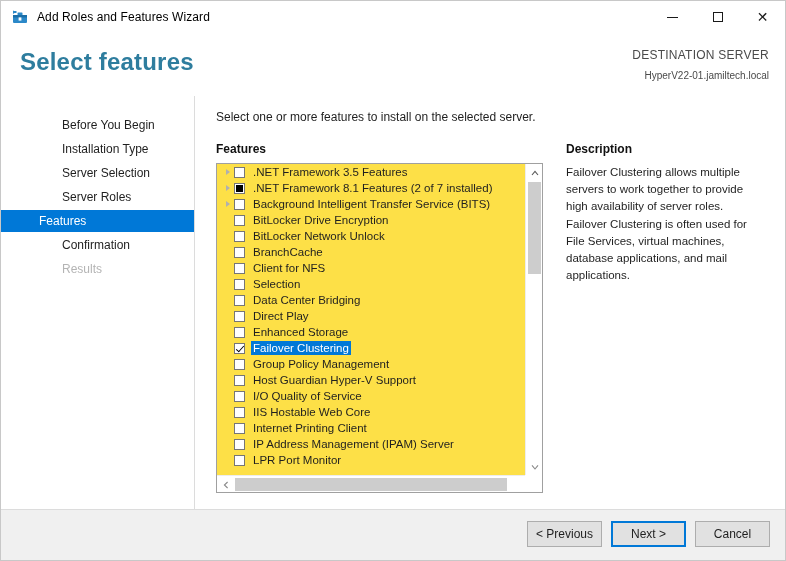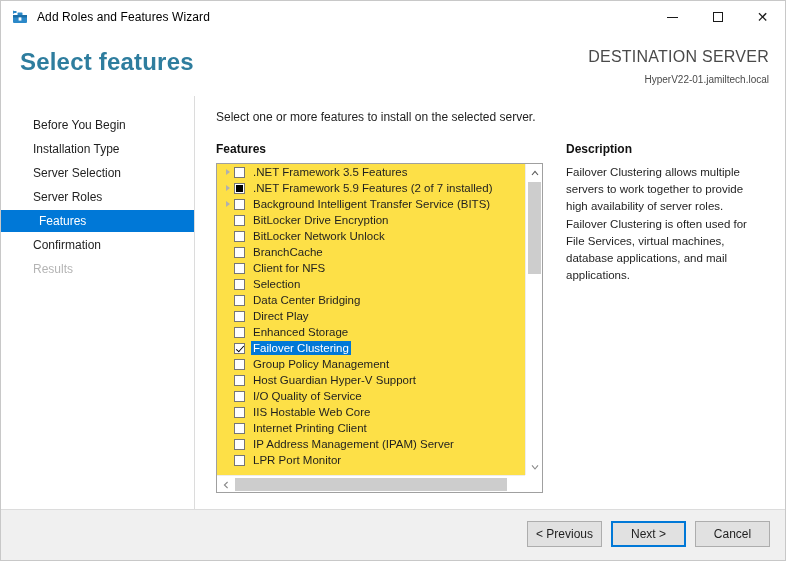--- a/index.html
+++ b/index.html
@@ -66,21 +66,21 @@
     font-size: 24px; font-weight: 700;
     color: #2e7d9e;
     letter-spacing: 0.2px;
     white-space: nowrap;
   }
   .dest-block {
     position: absolute; right: 16px; top: 15px;
     text-align: right;
   }
   .dest-label {
-    font-size: 16px; color: #4a4a4a; letter-spacing: 0.25px;
+    font-size: 12px; color: #4a4a4a; letter-spacing: 0.25px;
     white-space: nowrap;
   }
   .dest-server {
     font-size: 10px; color: #4a4a4a; margin-top: 8px;
     white-space: nowrap;
   }
 
   
   .body {
     position: absolute; top: 95px; left: 0;
@@ -92,21 +92,21 @@
     width: 1px; height: 415px; background: #dcdcdc;
   }
 
   
   .sidebar {
     position: absolute; left: 0; top: 18px;
     width: 193px;
   }
   .nav-item {
     height: 22px; line-height: 22px;
-    padding-left: 32px;
+    padding-left: 61px;
     font-size: 12px; color: #1f1f1f;
     white-space: nowrap;
     margin-bottom: 2px;
   }
   .nav-item.active {
     background: #0078d7; color: #ffffff;
     padding-left: 38px;
   }
   .nav-item.disabled { color: #b4b4b4; }
 
@@ -336,21 +336,21 @@
                 <span class="exp-tri"></span>
               </span>
               <span class="cb"></span>
               <span class="row-label">.NET Framework 3.5 Features</span>
             </div>
             <div class="row">
               <span class="exp">
                 <span class="exp-tri"></span>
               </span>
               <span class="cb partial"></span>
-              <span class="row-label">.NET Framework 5.9 Features (2 of 7 installed)</span>
+              <span class="row-label">.NET Framework 8.1 Features (2 of 7 installed)</span>
             </div>
             <div class="row">
               <span class="exp">
                 <span class="exp-tri"></span>
               </span>
               <span class="cb"></span>
               <span class="row-label">Background Intelligent Transfer Service (BITS)</span>
             </div>
             <div class="row">
               <span class="exp"></span>

